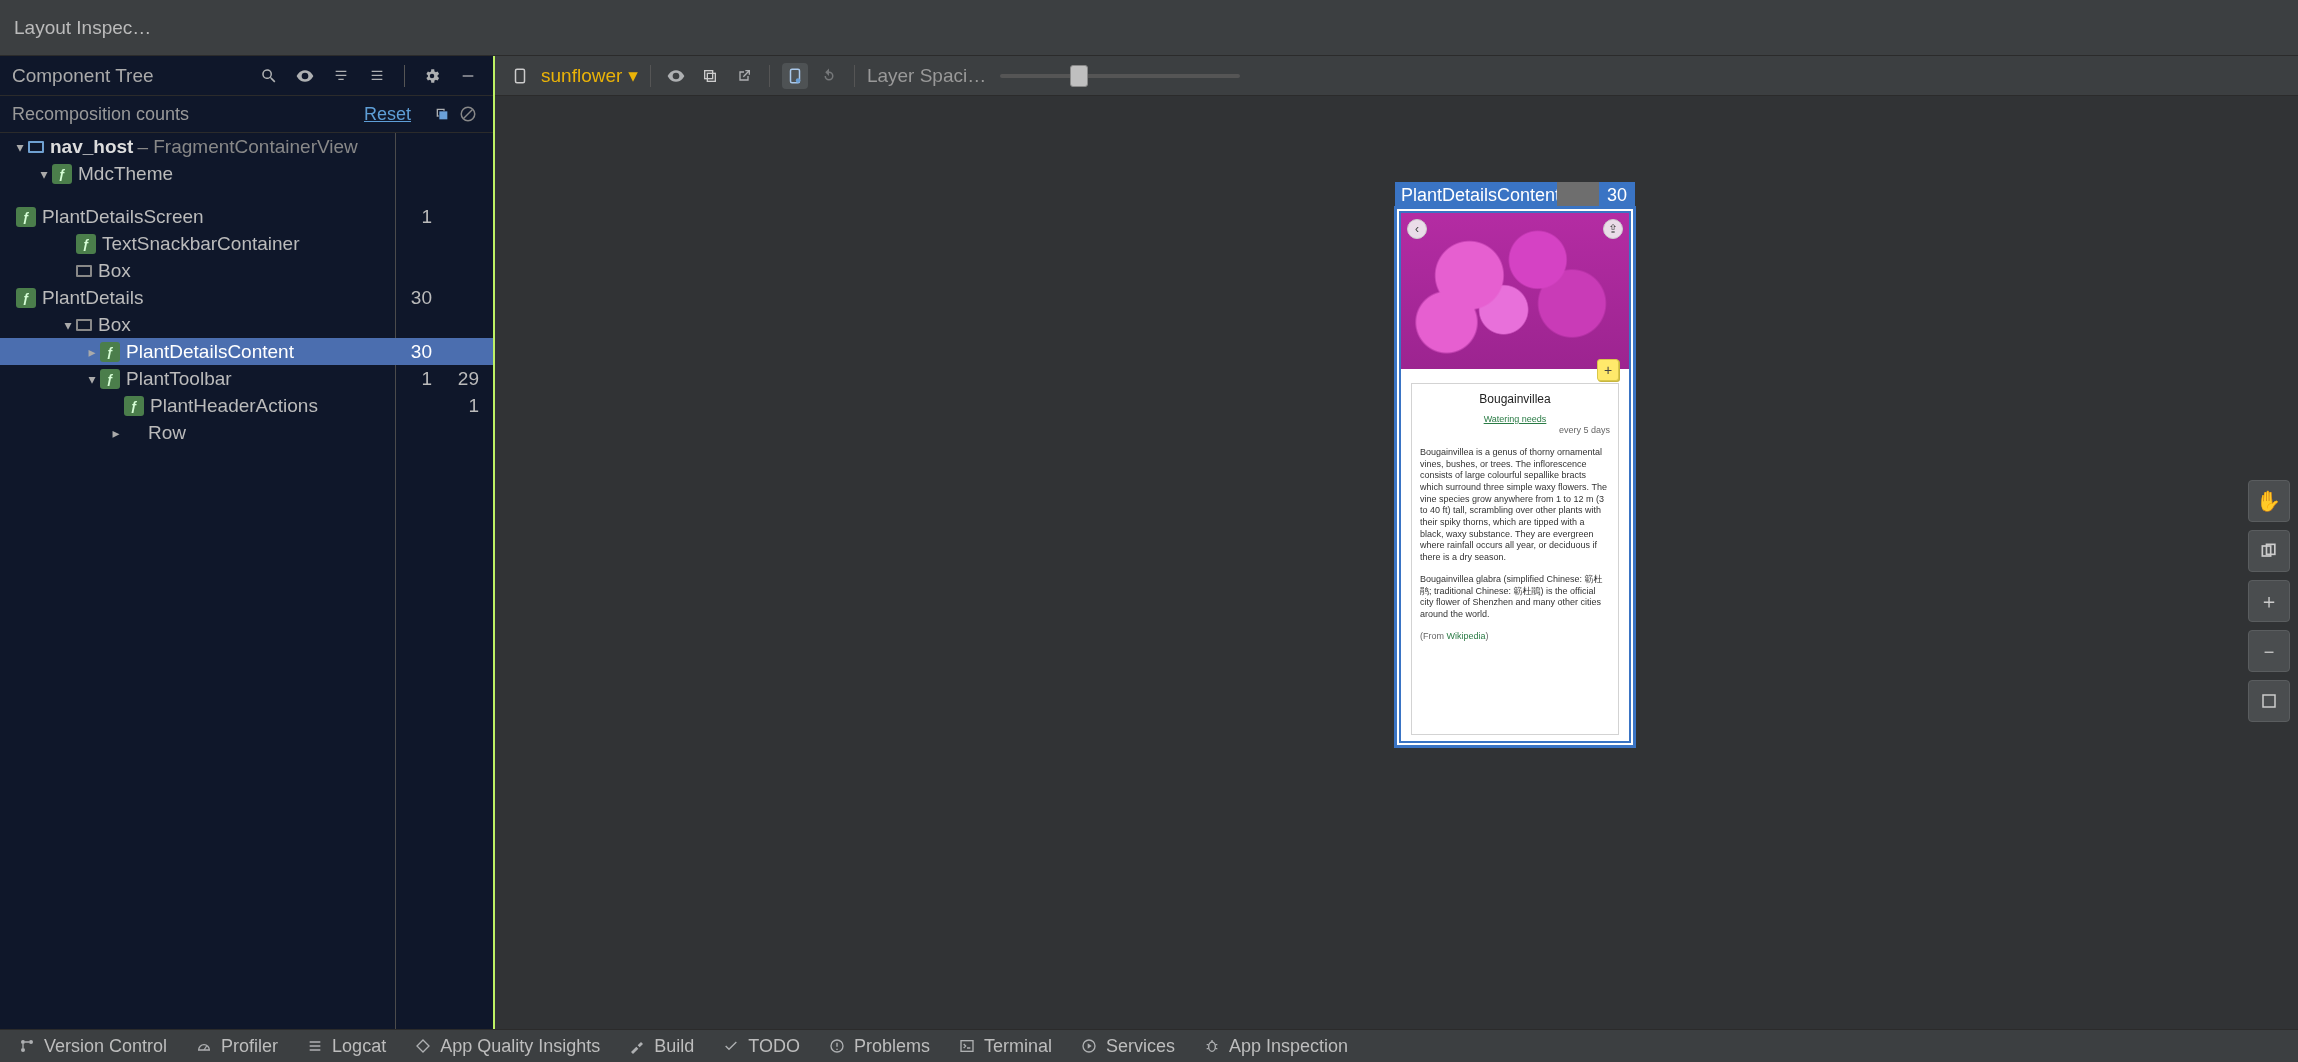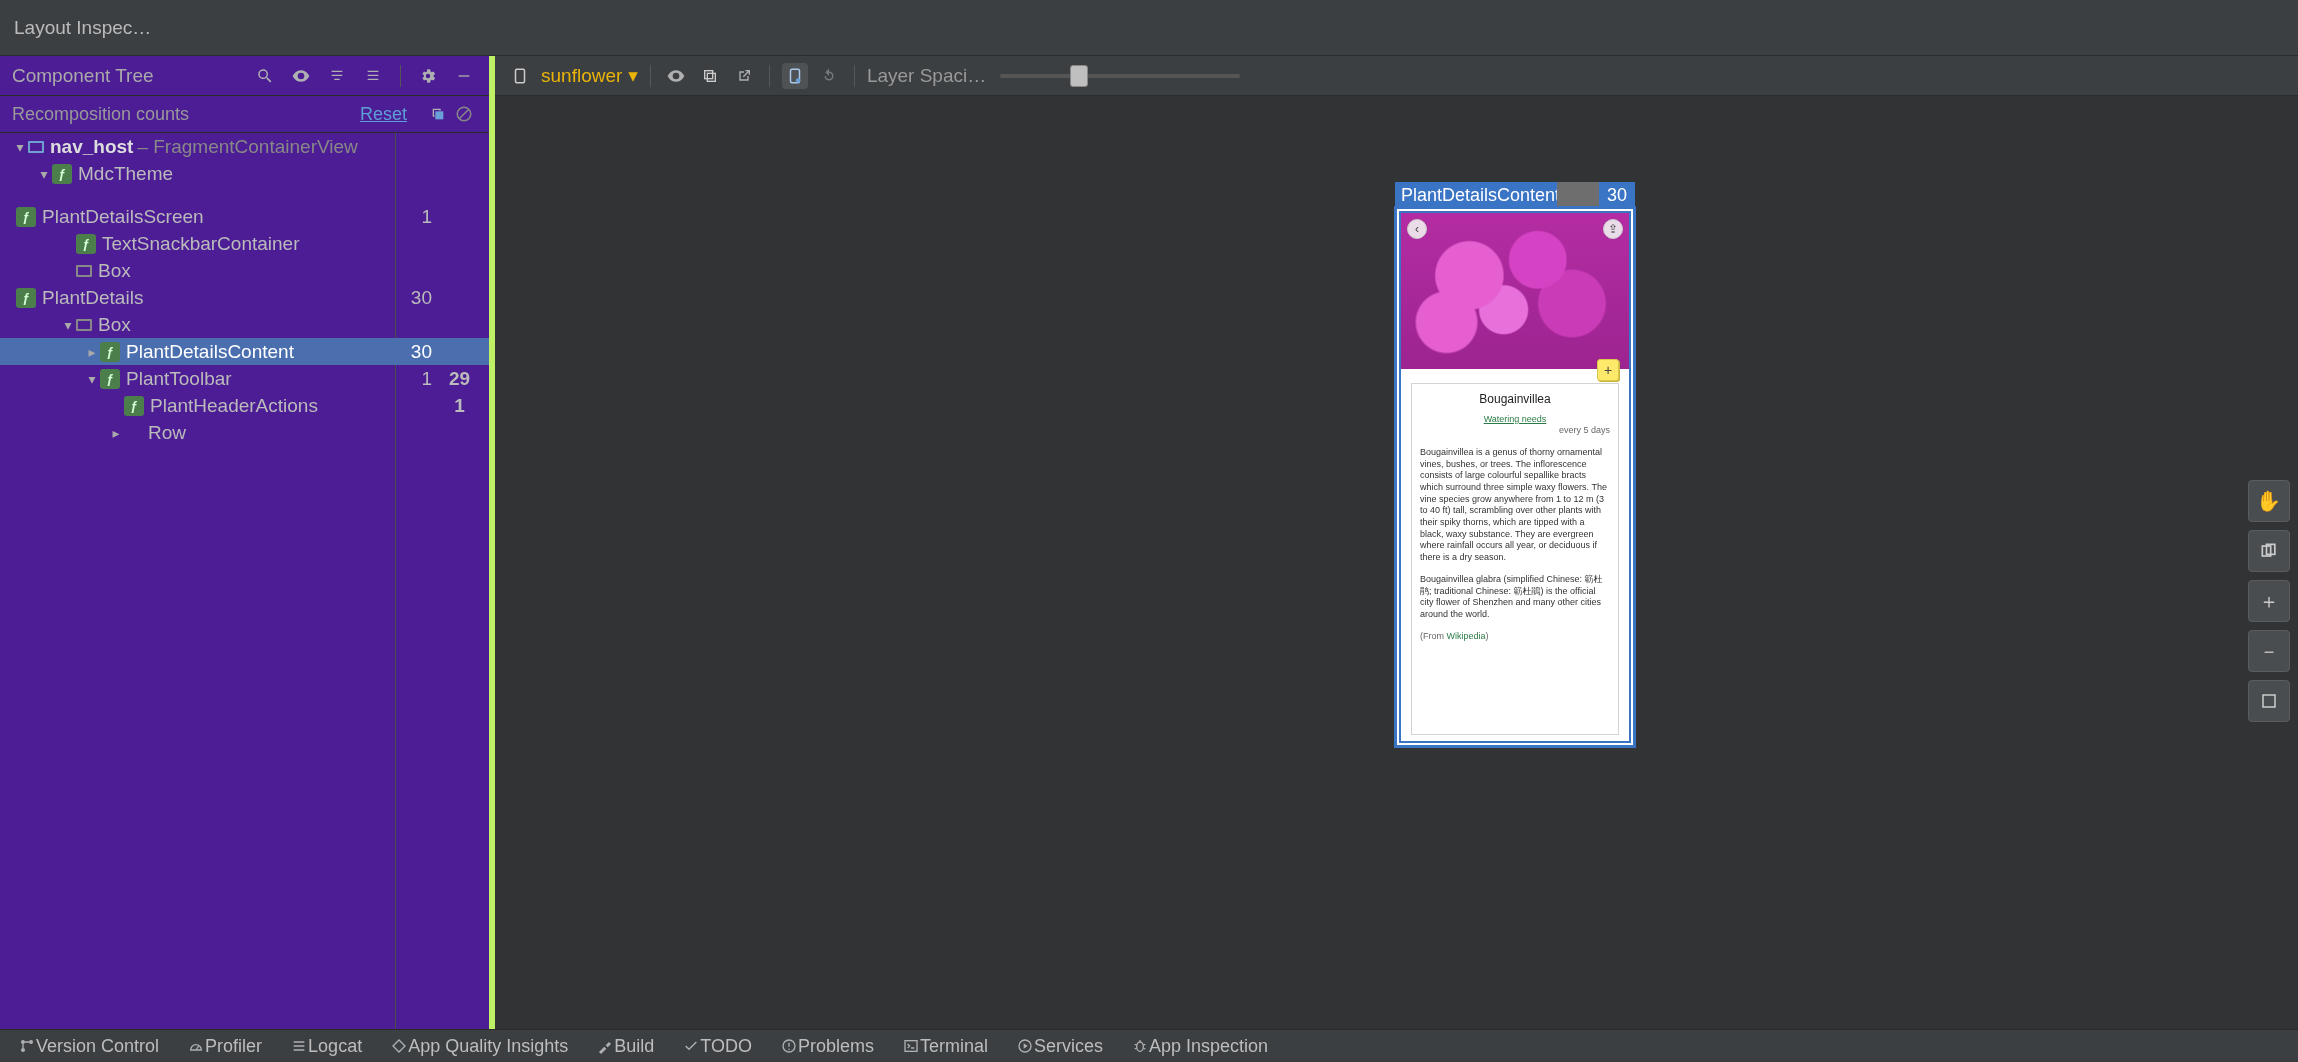--- a/index.html
+++ b/index.html
@@ -16,22 +16,22 @@
     height: 56px;
     display: flex; align-items: center;
     padding: 0 14px;
     border-bottom: 1px solid #2b2b2b;
     background: #3c3f41;
   }
   .main { flex: 1; display: flex; min-height: 0; }
   .left-panel {
     width: 495px;
     display: flex; flex-direction: column;
-    border-right: 6px solid #bef264;
-    background: #4c1d95;
+    border-right: 2px solid #bef264;
+    background: #0f172a;
   }
   .left-header {
     height: 40px;
     display: flex; align-items: center;
     padding: 0 12px;
     border-bottom: 1px solid #2b2b2b;
     gap: 10px;
   }
   .left-header .title { flex: 1; color: #aaa; }
   .icon-btn {
@@ -84,21 +84,21 @@
   }
   .nicon.rowicon span { width: 4px; background: #888; }
   .row .name { white-space: nowrap; }
   .row .meta { color: #888; margin-left: 4px; }
   .row.selected .meta, .row.selected .name { color: #fff; }
   .row .counts {
     position: absolute; left: 395px; width: 100px;
     display: flex;
   }
   .row .c1 { width: 45px; text-align: right; padding-right: 8px; }
-  .row .c2 { width: 55px; text-align: center; padding-right: 16px; font-weight: bold; }
+  .row .c2 { width: 55px; text-align: right; padding-right: 16px; }
 
   .right-panel { flex: 1; display: flex; flex-direction: column; position: relative; background: #313335; }
   .right-toolbar {
     height: 40px;
     display: flex; align-items: center;
     padding: 0 12px;
     border-bottom: 1px solid #2b2b2b;
     background: #3c3f41;
     gap: 8px;
   }
@@ -198,21 +198,21 @@
     color: #ccc; font-size: 20px; cursor: pointer;
   }
 
   .bottom-bar {
     height: 33px;
     border-top: 1px solid #2b2b2b;
     background: #3c3f41;
     display: flex; align-items: center; padding: 0 18px;
     gap: 28px;
   }
-  .bb-item { display: flex; align-items: center; color: #bdbdbd; font-size: 18px; cursor: pointer; }
+  .bb-item { display: flex; align-items: center; gap: 8px; color: #bdbdbd; font-size: 18px; cursor: pointer; }
   .bb-icon { width: 18px; height: 18px; display: inline-flex; align-items: center; justify-content: center; }
   .bb-icon svg { fill: #aeb0b2; }
 </style>
 </head>
 <body>
 
 <div class="root">
   <div class="title-bar">
     <span>Layout Inspec…</span>
   </div>

